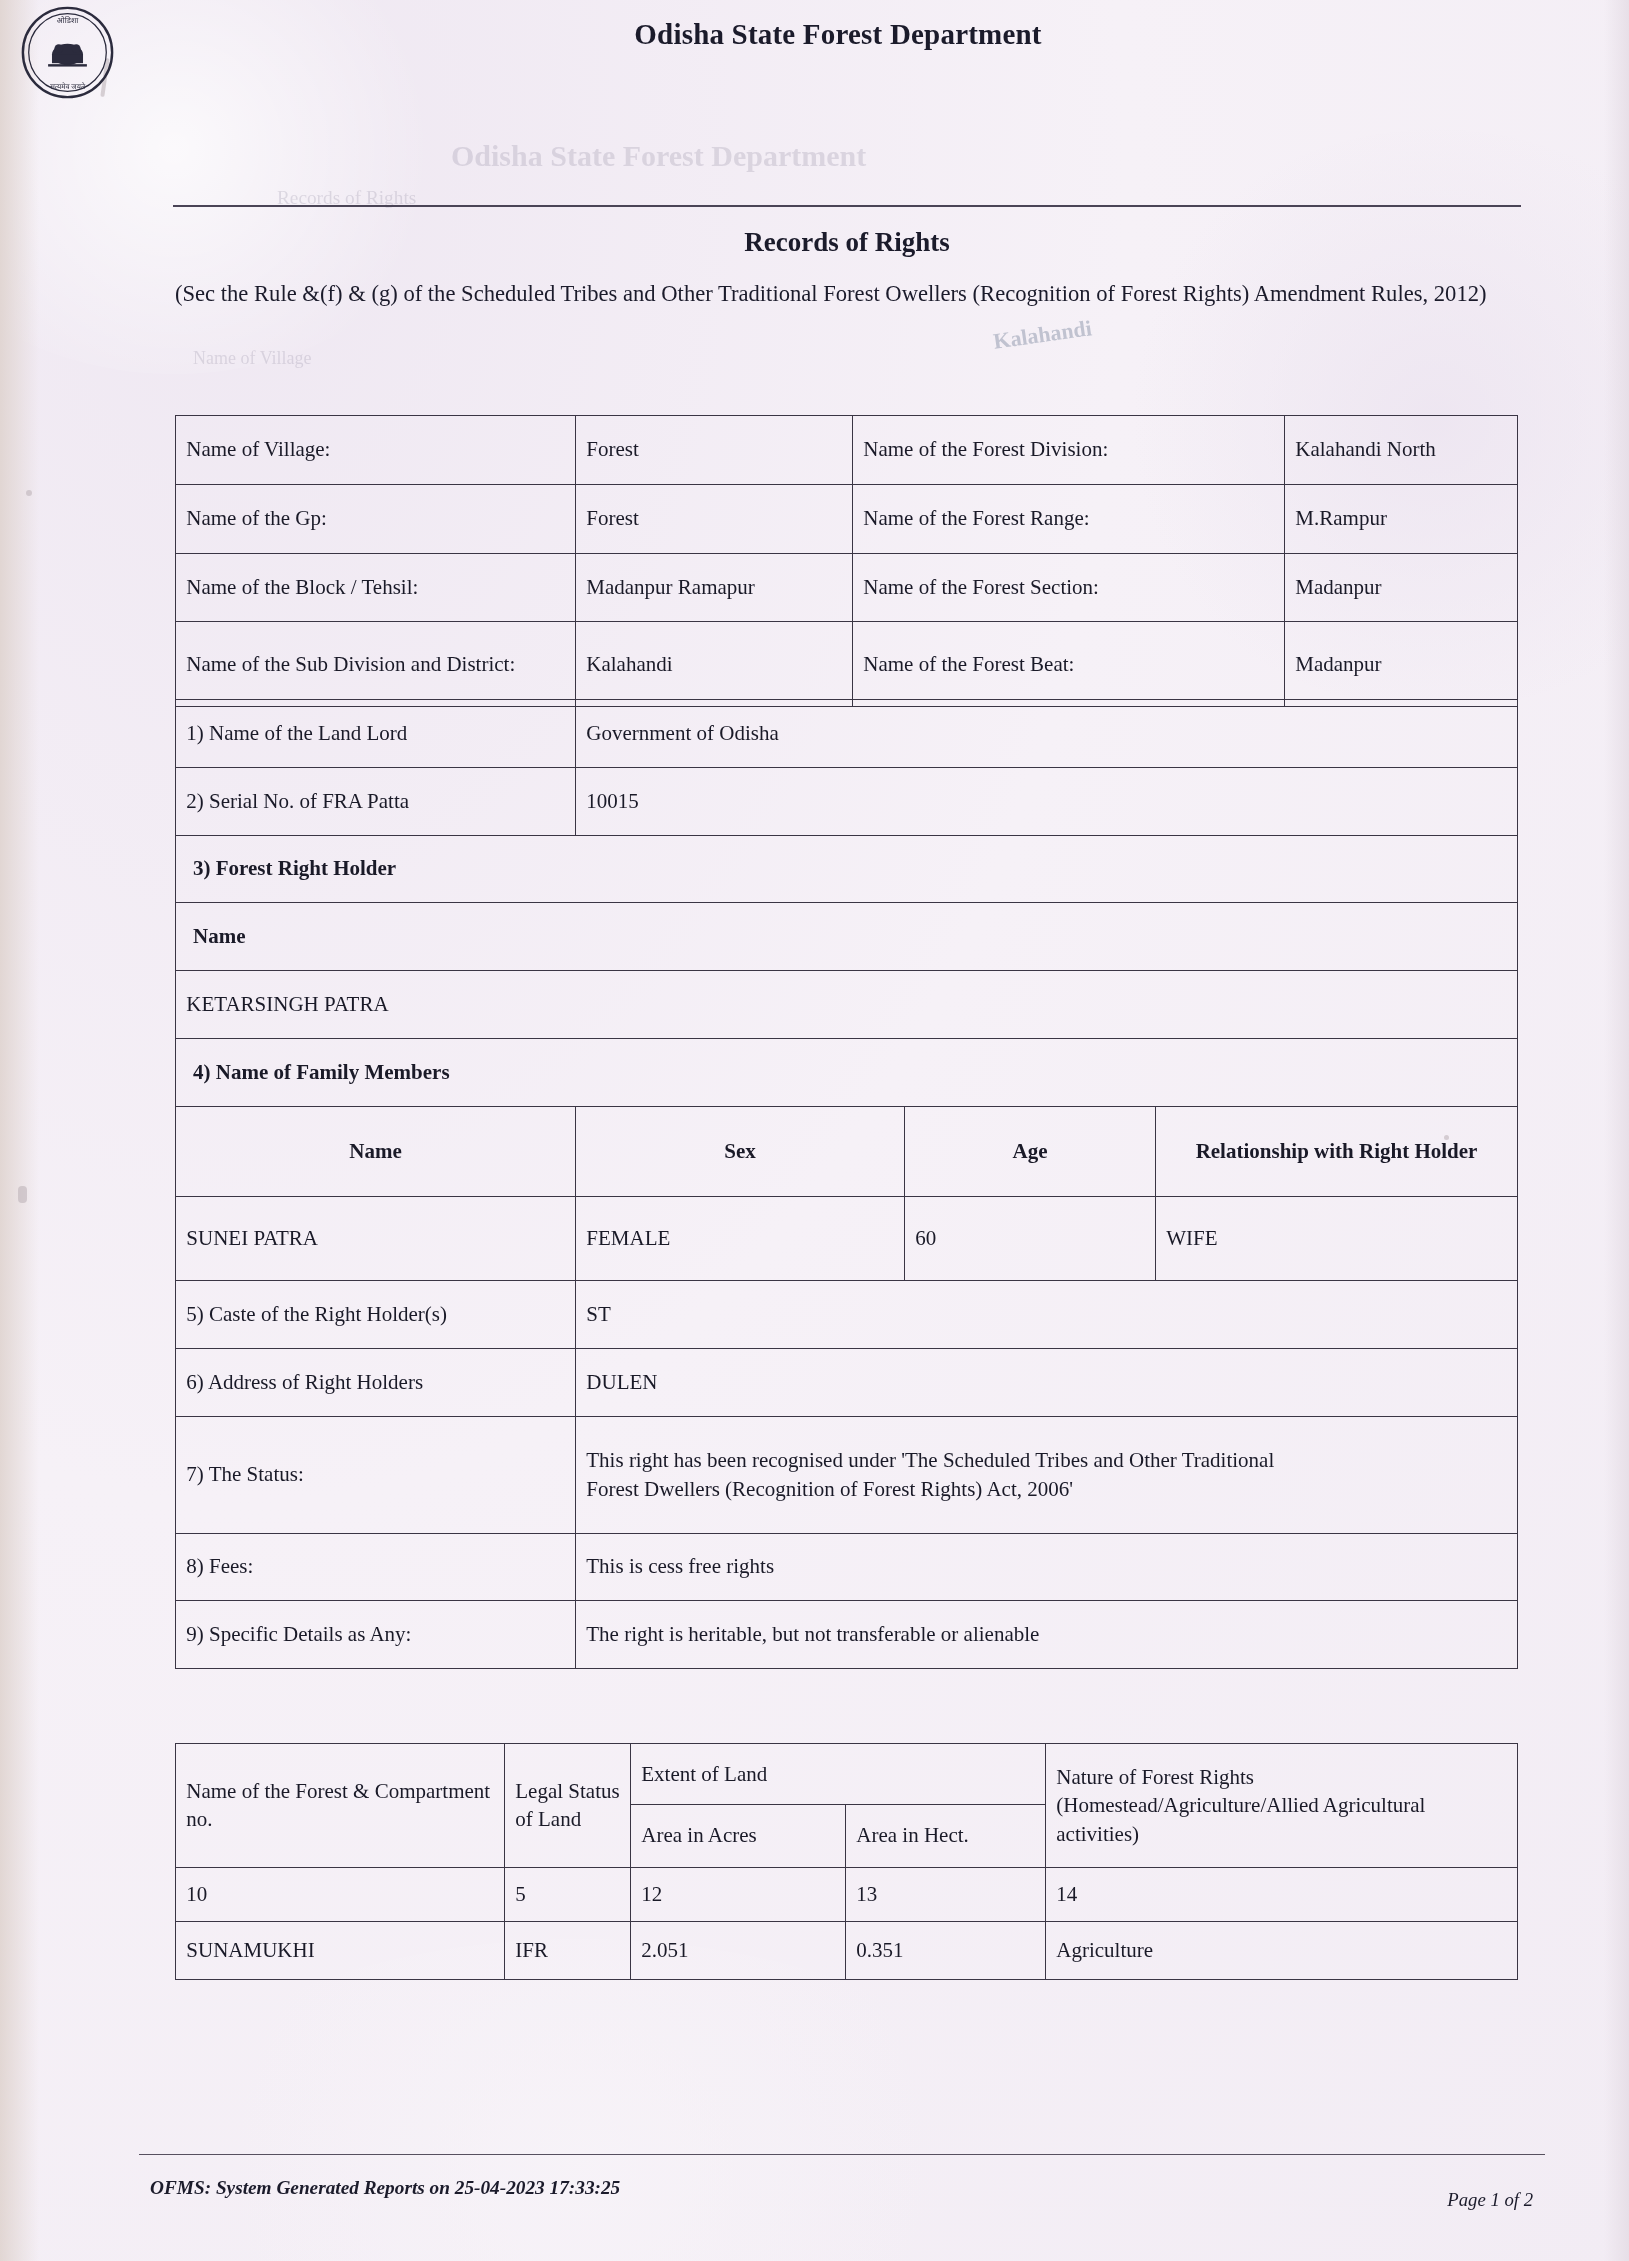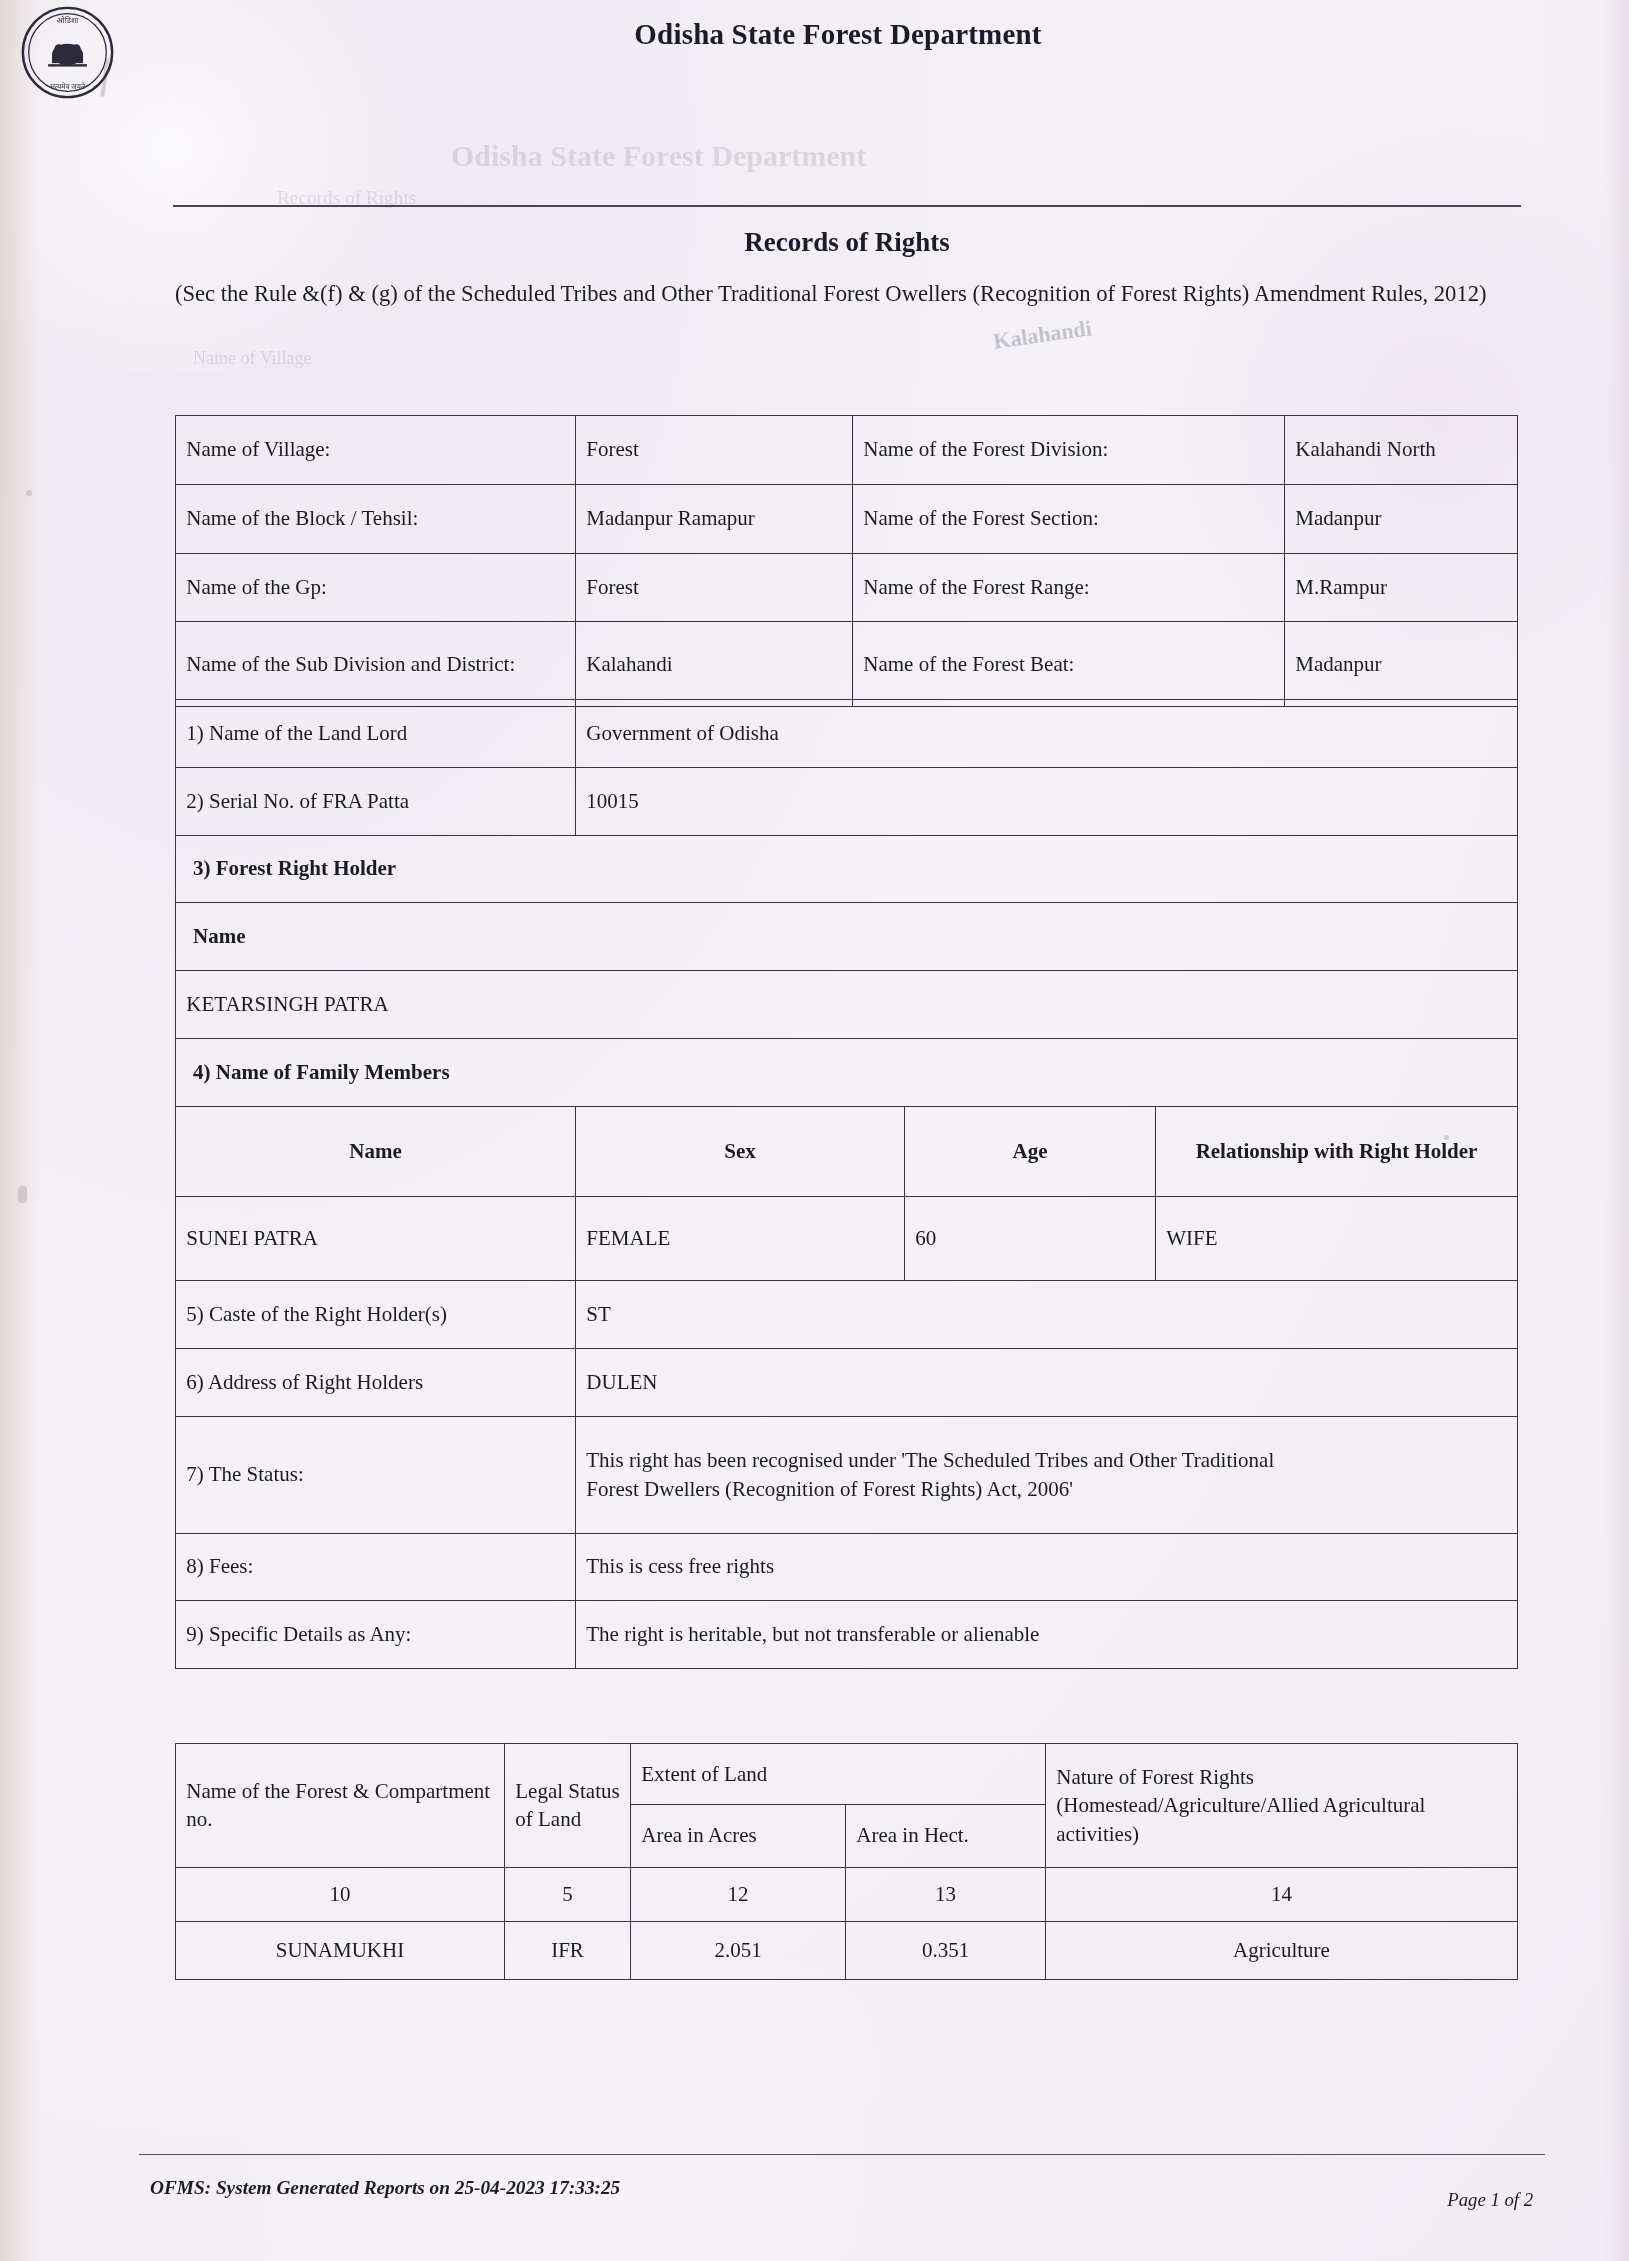--- a/index.html
+++ b/index.html
@@ -105,21 +105,21 @@
     vertical-align: middle;
     text-align: left;
     color: #1a1a28;
   }
   .t-loc { left: 175px; top: 387px; width: 1342px; }
   .t-loc td { height: 55px; }
 
   .t-main { left: 175px; top: 671px; width: 1342px; }
   .t-main td { height: 54px; }
   .bold { font-weight: bold; }
-  .ctr { text-align: center; }
+  .ctr { text-align: left; }
 
   .fam-head td { height: 77px; text-align: center; font-weight: bold; line-height: 1.25; }
 
   .t-land { left: 175px; top: 1715px; width: 1342px; }
   .t-land td { font-size: 21px; }
 
   .multiline { line-height: 1.35; }
 
   
   .footer-rule {
@@ -212,30 +212,30 @@
         <col style="width:233px">
       </colgroup>
       <tbody>
         <tr>
           <td>Name of Village:</td>
           <td>Forest</td>
           <td>Name of the Forest Division:</td>
           <td>Kalahandi North</td>
         </tr>
         <tr>
+          <td>Name of the Gp:</td>
+          <td>Forest</td>
+          <td>Name of the Forest Range:</td>
+          <td>M.Rampur</td>
+        </tr>
+        <tr>
           <td>Name of the Block / Tehsil:</td>
           <td>Madanpur Ramapur</td>
           <td>Name of the Forest Section:</td>
           <td>Madanpur</td>
-        </tr>
-        <tr>
-          <td>Name of the Gp:</td>
-          <td>Forest</td>
-          <td>Name of the Forest Range:</td>
-          <td>M.Rampur</td>
         </tr>
         <tr>
           <td class="multiline" style="height:71px">Name of the Sub Division and District:</td>
           <td>Kalahandi</td>
           <td>Name of the Forest Beat:</td>
           <td>Madanpur</td>
         </tr>
       </tbody>
     </table>
 

